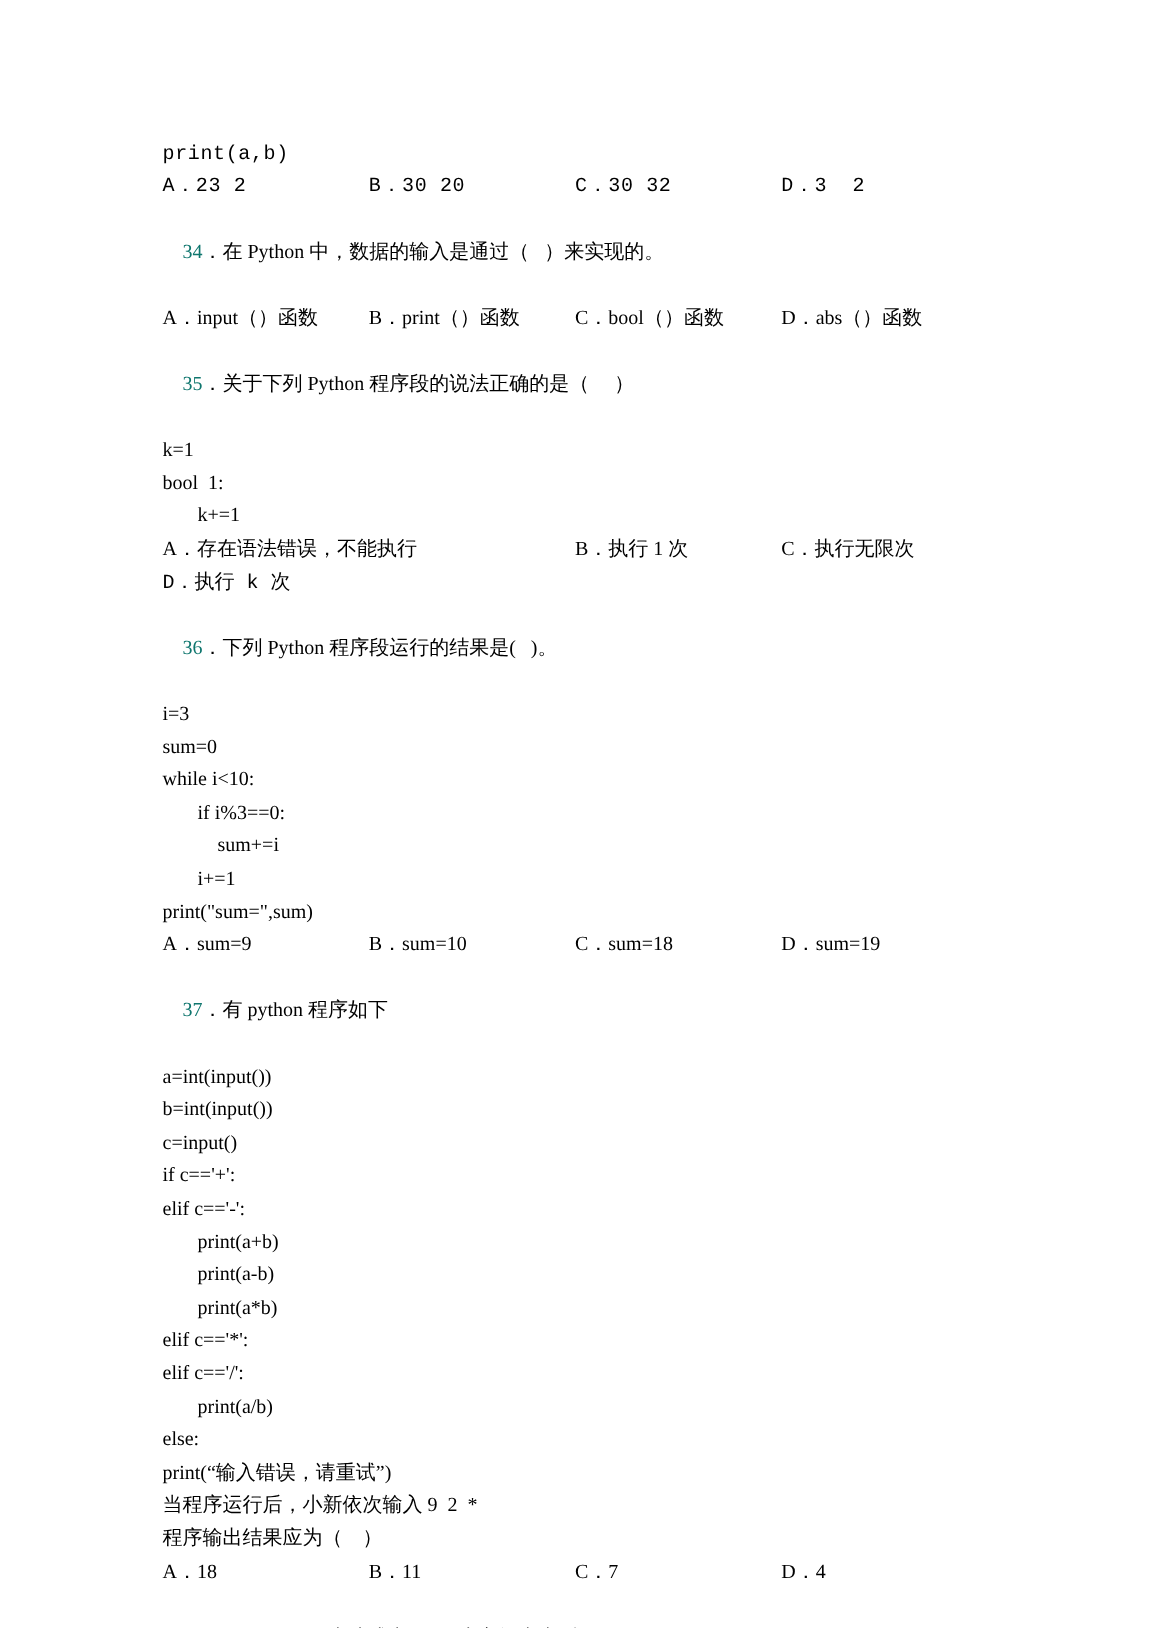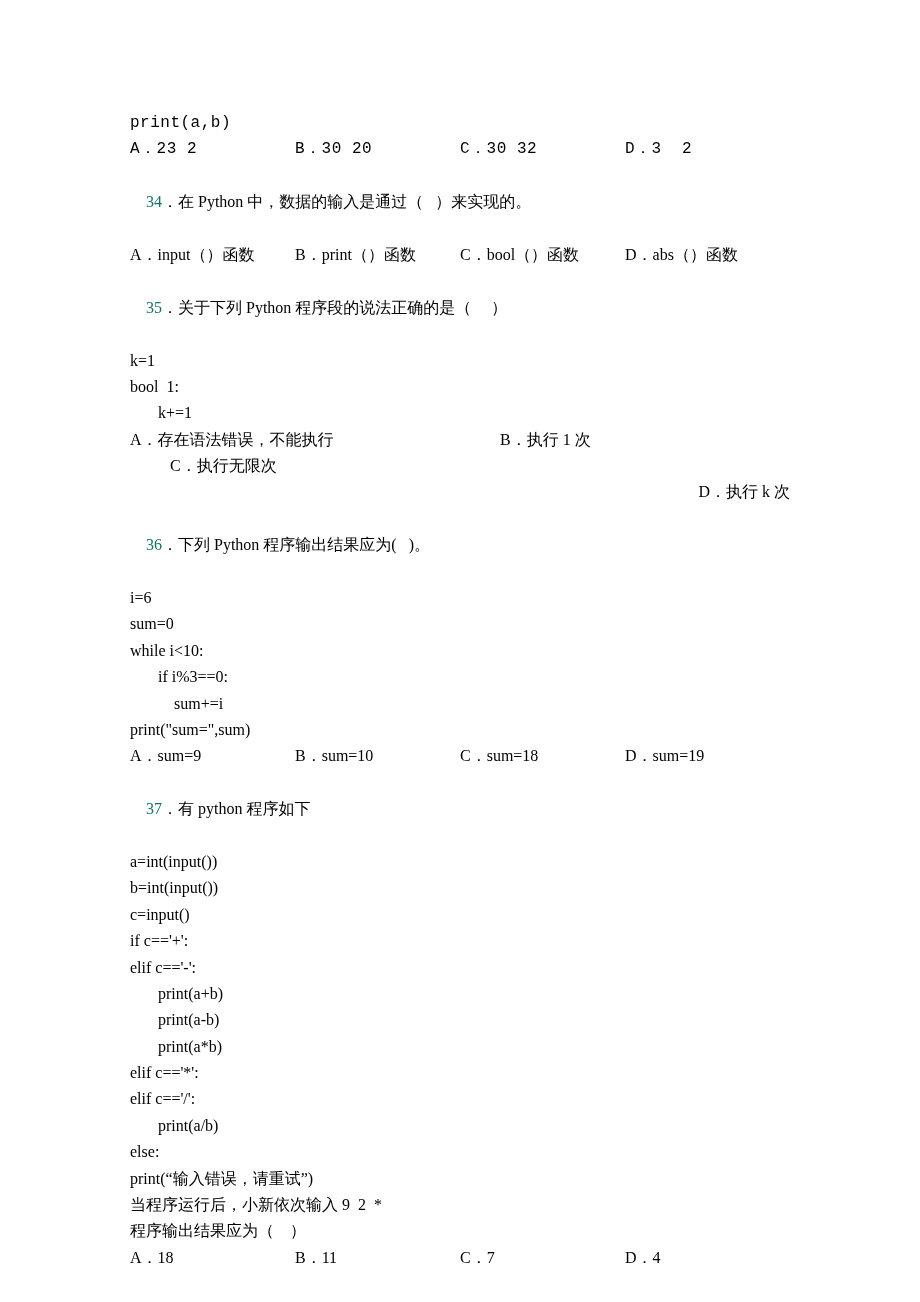--- a/index.html
+++ b/index.html
@@ -36,25 +36,25 @@
     min-width: 25%;
     white-space: pre-wrap;
   }
   .opt-wide {
     flex: 0 0 50%;
     min-width: 50%;
   }
   .opt-narrow {
     flex: 0 0 25%;
     min-width: 25%;
-    margin-left: 40px;
   }
   .opt-center {
     flex: 0 0 100%;
-    text-align: right;
+    text-align: left;
+    font-family: Liberation Mono, monospace;
   }
   .indent1 { padding-left: 28px; }
   .indent2 { padding-left: 44px; }
 </style>
 </head>
 <body>
 
 <div class="page">
 
   <div class="line mono">print(a,b)</div>
@@ -84,27 +84,28 @@
   <div class="opts">
     <span class="opt opt-wide">A．存在语法错误，不能执行</span>
     <span class="opt opt-narrow">B．执行 1 次</span>
     <span class="opt opt-narrow">C．执行无限次</span>
   </div>
   <div class="opts">
     <span class="opt opt-center">D．执行 k 次</span>
   </div>
 
   <div class="line">
-    <span class="qnum">36</span><span>．下列 Python 程序输出结果应为(   )。</span>
+    <span class="qnum">36</span><span>．下列 Python 程序段运行的结果是(   )。</span>
   </div>
-  <div class="line">i=6</div>
+  <div class="line">i=3</div>
   <div class="line">sum=0</div>
   <div class="line">while i&lt;10:</div>
   <div class="line indent1">if i%3==0:</div>
   <div class="line indent2">sum+=i</div>
+  <div class="line indent1">i+=1</div>
   <div class="line">print("sum=",sum)</div>
   <div class="opts">
     <span class="opt">A．sum=9</span>
     <span class="opt">B．sum=10</span>
     <span class="opt">C．sum=18</span>
     <span class="opt">D．sum=19</span>
   </div>
 
   <div class="line">
     <span class="qnum">37</span><span>．有 python 程序如下</span>

